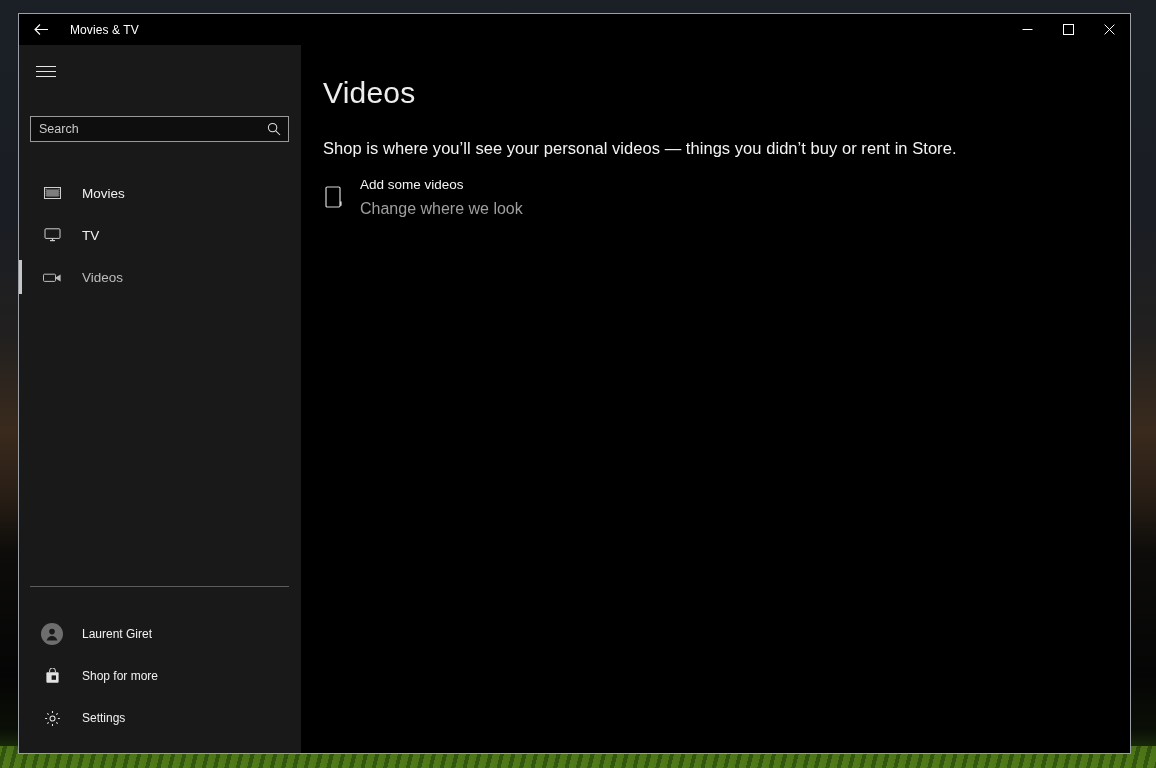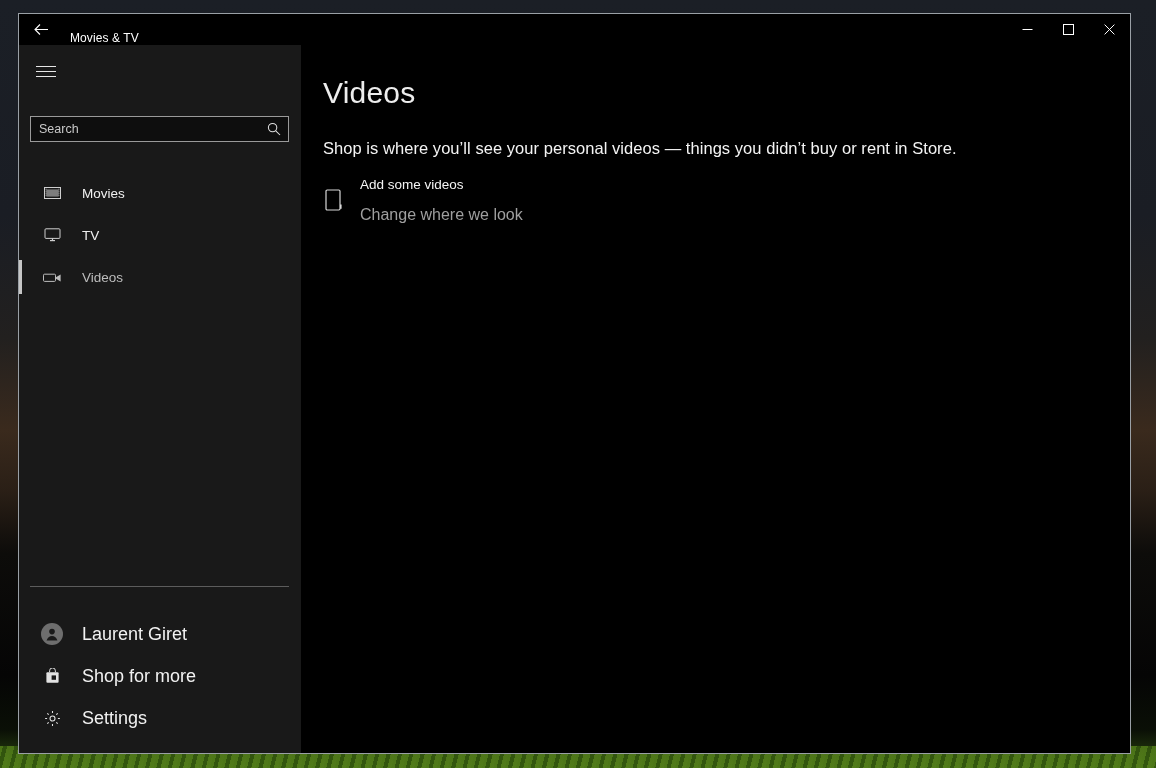--- a/index.html
+++ b/index.html
@@ -67,21 +67,21 @@
     flex-direction: column;
     overflow: hidden;
   }
 
   
   .titlebar {
     height: 31px;
     flex: 0 0 31px;
     background: #000000;
     display: flex;
-    align-items: flex-end;
+    align-items: center;
     position: relative;
   }
   .back-btn {
     width: 44px;
     height: 31px;
     display: flex;
     align-items: center;
     justify-content: center;
     color: #ffffff;
   }
@@ -239,21 +239,21 @@
     width: 22px;
     flex: 0 0 22px;
     display: flex;
     align-items: center;
     justify-content: center;
     color: #e2e2e2;
   }
   .bi-icon svg, .avatar svg { display: block; }
   .bottom-label {
     margin-left: 19px;
-    font-size: 18px;
+    font-size: 12px;
     color: #f2f2f2;
   }
 
   
   .main {
     flex: 1 1 auto;
     background: #000000;
     padding: 33px 0 0 22px;
     min-width: 0;
   }
@@ -278,21 +278,21 @@
   }
   .add-icon {
     width: 22px; height: 30px;
     flex: 0 0 22px;
     display: flex;
     align-items: center;
     justify-content: center;
     color: #d8d8d8;
   }
   .add-icon svg { display: block; }
-  .add-texts { display: flex; flex-direction: column; gap: 14px; }
+  .add-texts { display: flex; flex-direction: column; gap: 8px; }
   .add-title {
     font-size: 13.5px;
     color: #f4f4f4;
   }
   .add-sub {
     font-size: 16px;
     color: #9f9f9f;
   }
 </style>
 </head>

